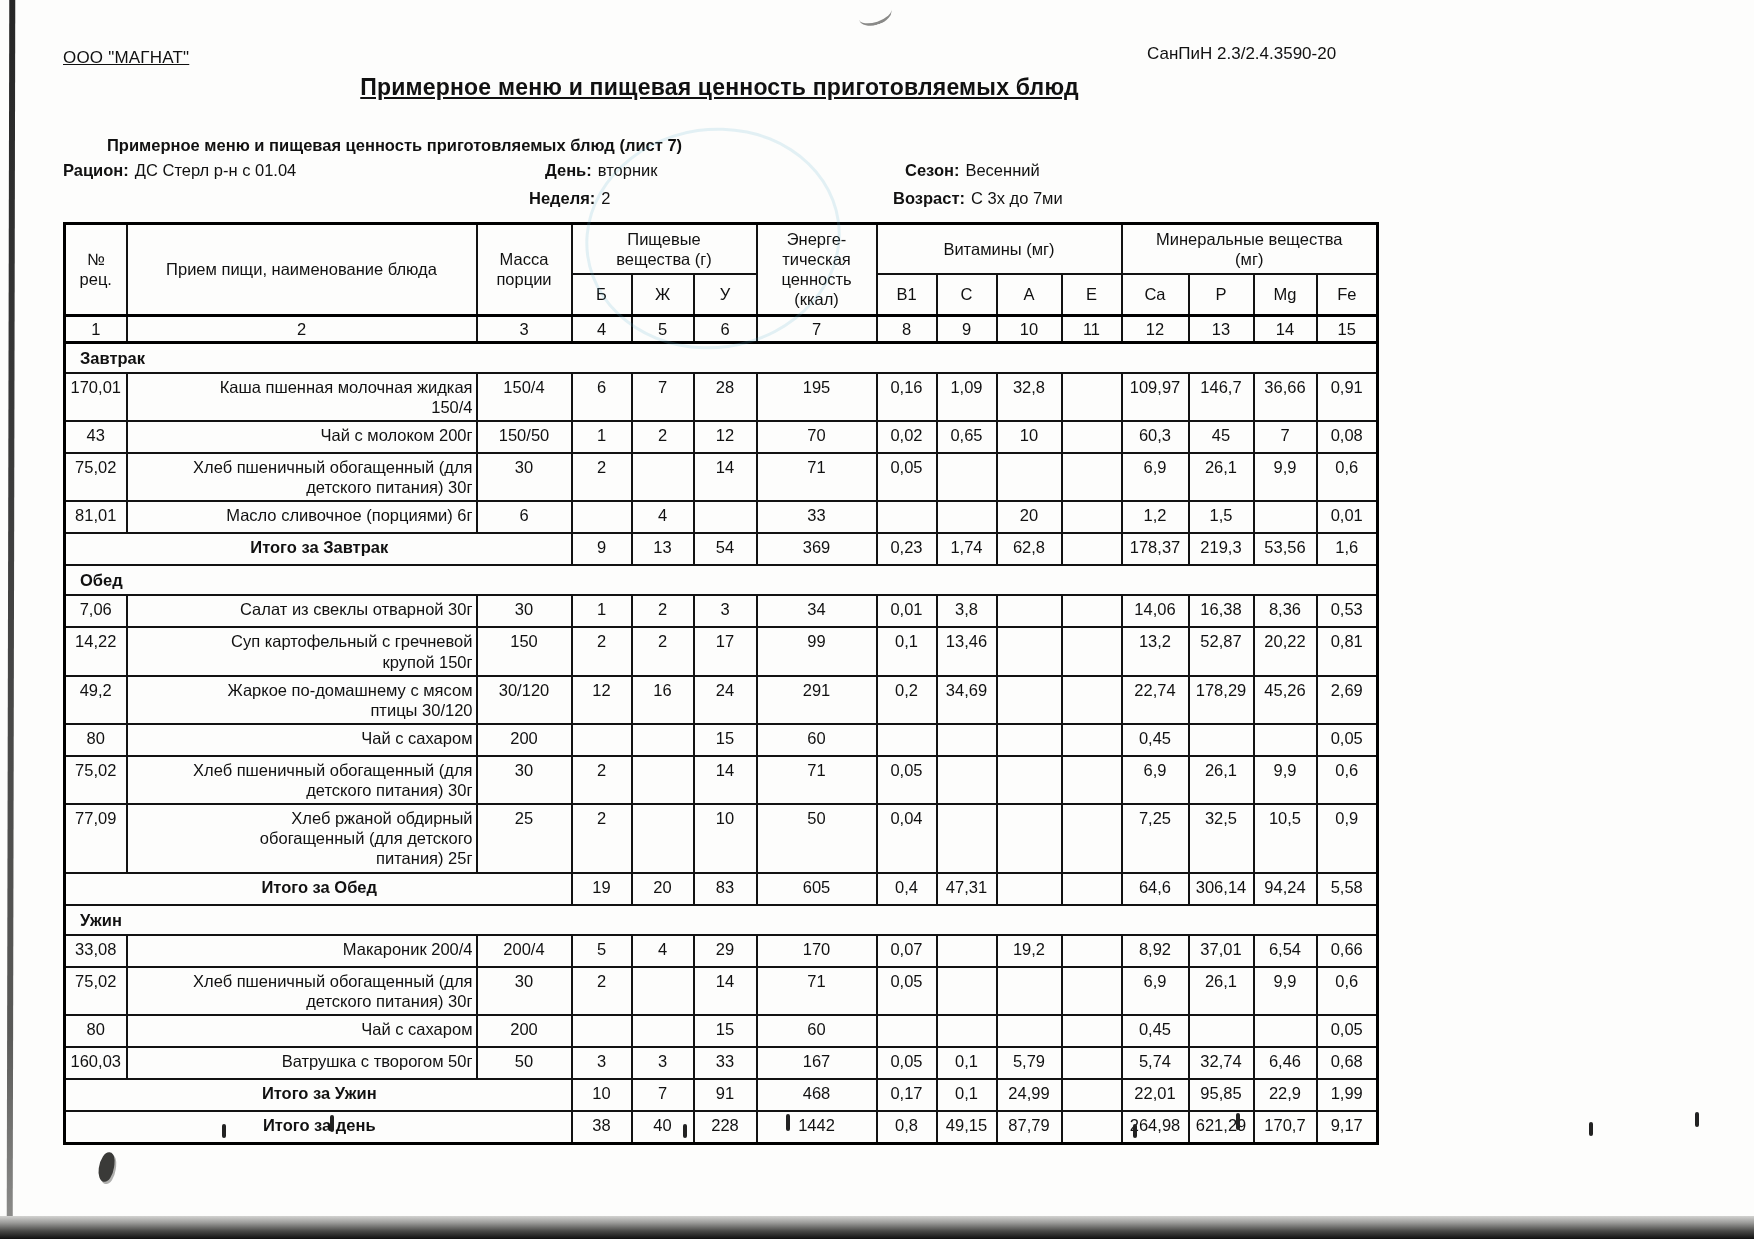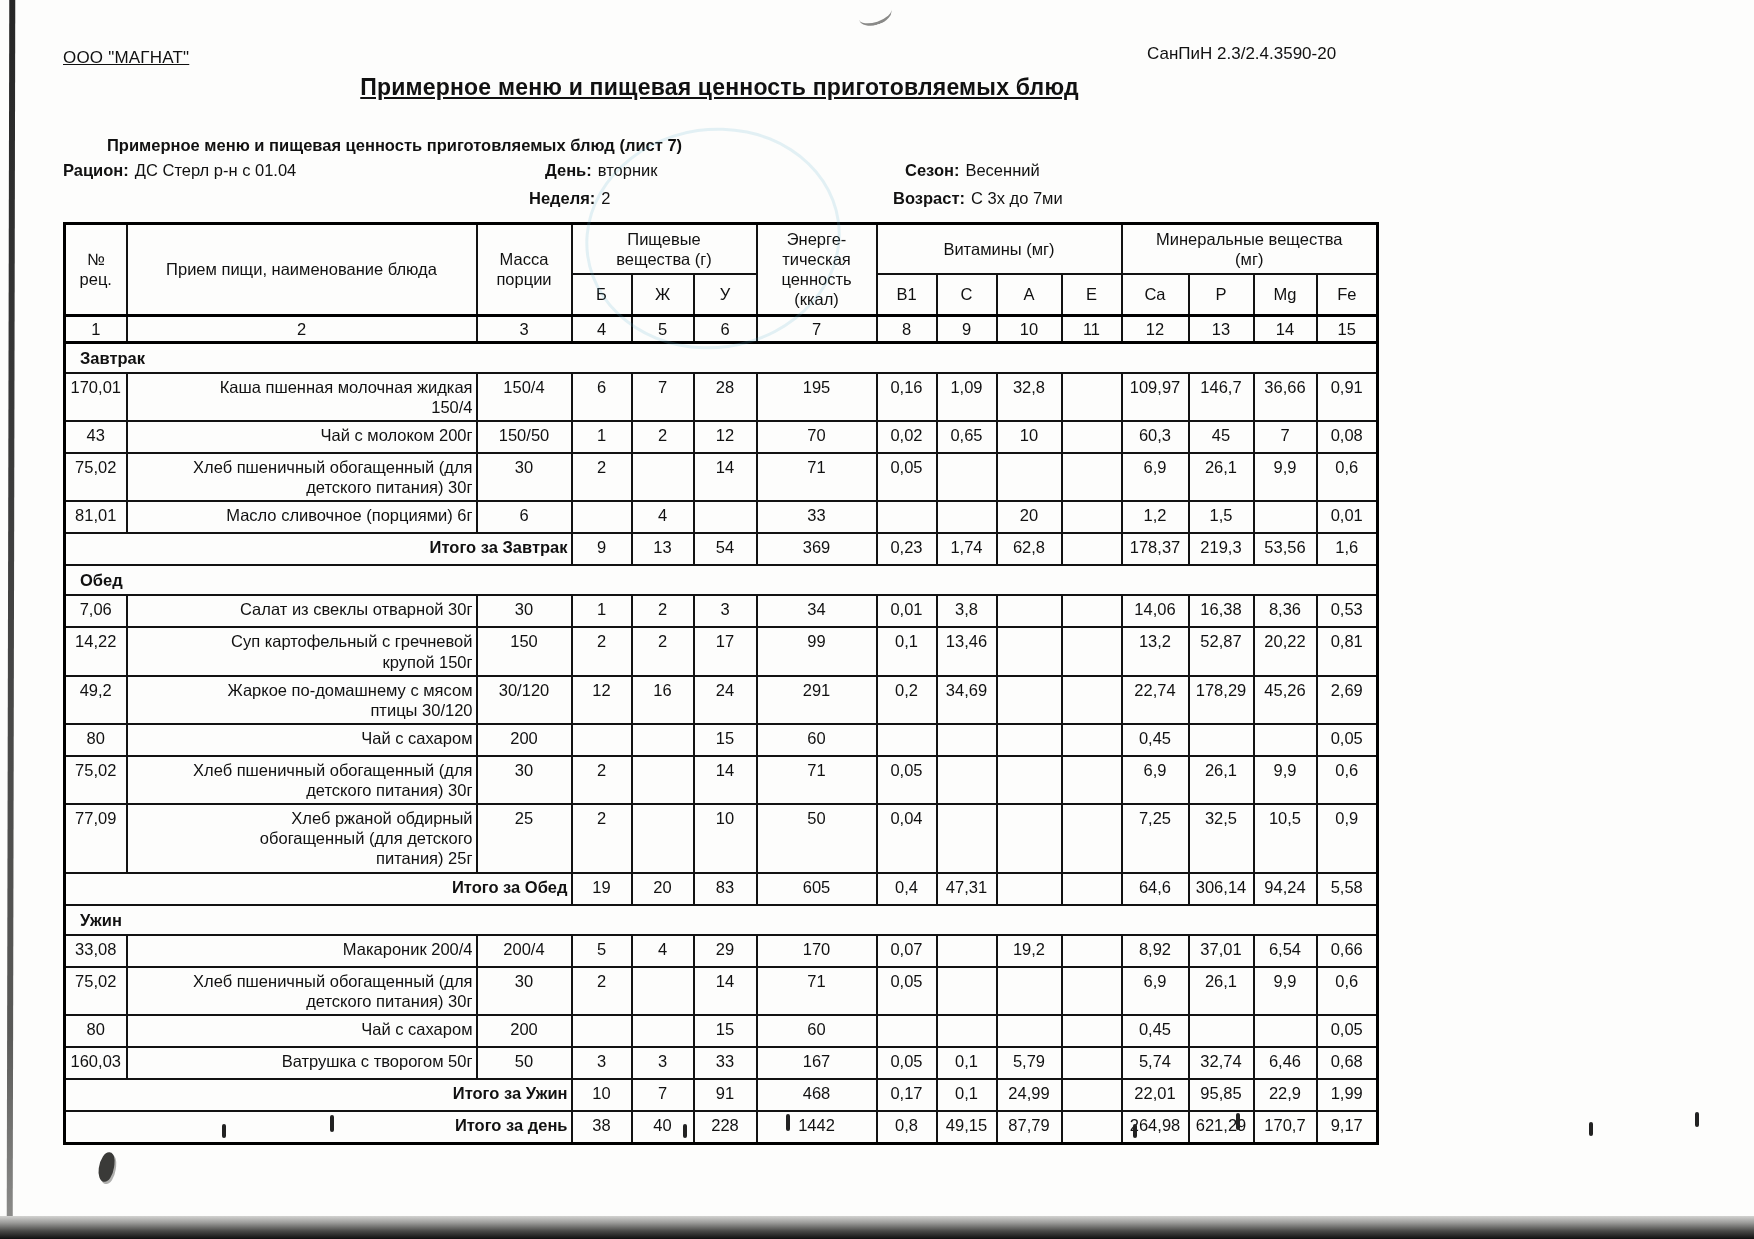--- a/index.html
+++ b/index.html
@@ -32,21 +32,21 @@
     text-align:center;vertical-align:middle;white-space:pre-line;padding:4px 2px;
   }
   .menu tr.subhead th{padding:9px 2px;}
   .menu tr.idx td{
     text-align:center;padding:2px;
     border-top:3px solid #000;border-bottom:3px solid #000;
   }
   .menu td.c{text-align:center;}
   .menu td.dish{text-align:right;white-space:pre-line;padding-left:5px;margin-left:12px;}
   .menu tr.section td{font-weight:700;padding:4px 2px 4px 14px;}
-  .menu td.tlabel{font-weight:700;text-align:right;padding-left:5px;}
+  .menu td.tlabel{font-weight:700;text-align:center;padding-left:5px;}
   .menu tr.rowline td{height:24px;}
   
   .edge-left{left:8px;top:0;width:6px;height:1216px;background:linear-gradient(180deg,#262626,#3c3c3c 40%,#5a5a58 85%,#8a8a88);transform:rotate(.12deg);}
   .edge-bottom{left:0;top:1216px;width:1754px;height:23px;background:linear-gradient(180deg,#d3d3d1 0%,#9a9a98 30%,#4a4a48 65%,#101010 100%);}
   .curl{left:858px;top:4px;width:34px;height:18px;border:0 solid #8a8a88;border-bottom-width:3px;border-radius:50%;transform:rotate(-18deg);}
   .stamp{left:585px;top:128px;width:250px;height:215px;border:3px solid rgba(95,175,205,.17);border-radius:50%;transform:rotate(-8deg);}
   .tick{background:#222;width:4px;border-radius:2px;}
   .blob{left:99px;top:1152px;width:15px;height:30px;background:#3a3a38;border-radius:60% 40% 55% 45%;transform:rotate(8deg);box-shadow:2px 2px 0 rgba(60,60,58,.4);}
 </style>
 </head>

